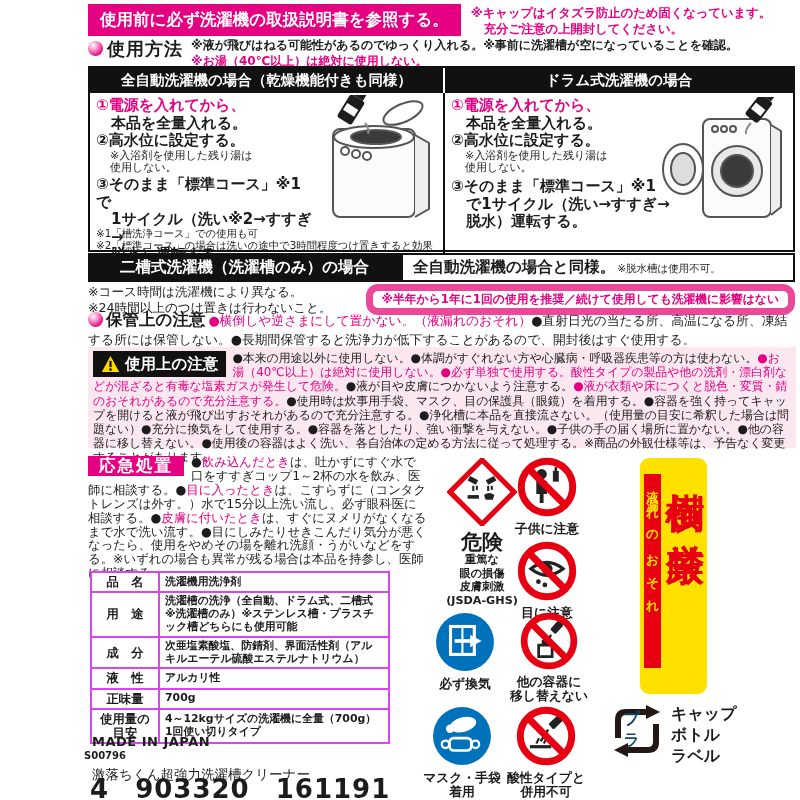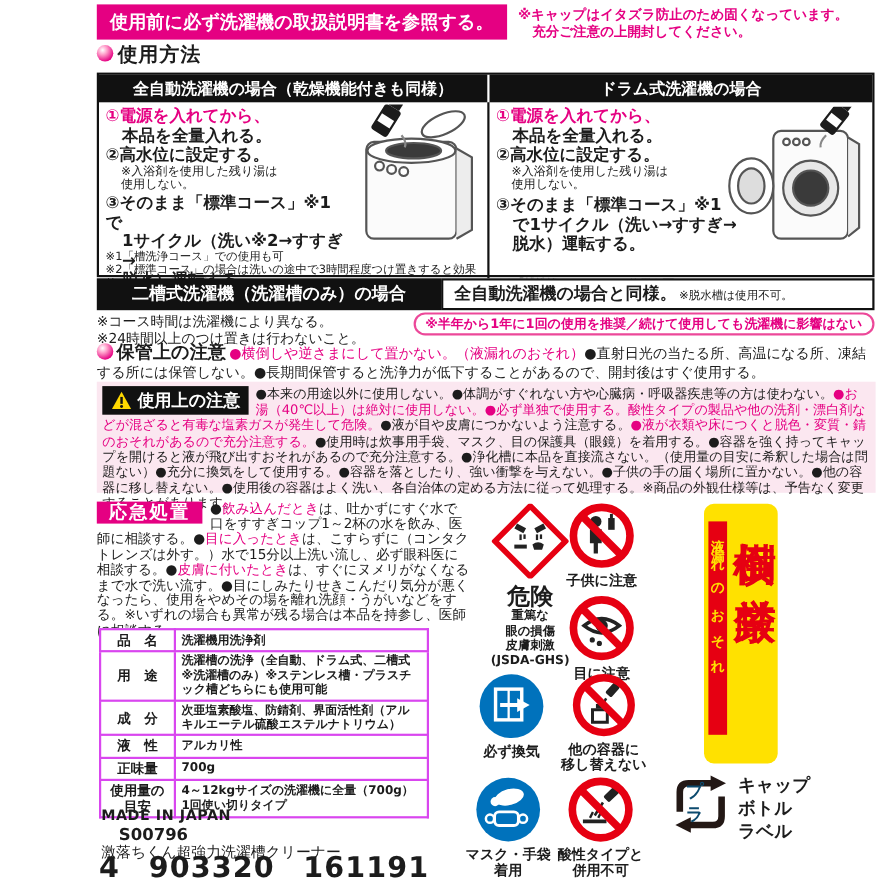--- a/index.html
+++ b/index.html
@@ -45,21 +45,21 @@
   
   #twin-row{position:absolute;left:88px;top:253px;width:707px;height:29px;display:flex;justify-content:center;}
   .twin-label{flex:0 0 313px;background:#111;color:#fff;font-size:15.5px;font-weight:bold;
               display:flex;align-items:center;justify-content:center;}
   .twin-value{flex:1;border:2.5px solid #111;box-sizing:border-box;background:#fff;
               display:flex;align-items:baseline;padding:2px 0 0 10px;font-size:15.5px;font-weight:bold;}
   .twin-value .note{font-size:10.5px;font-weight:normal;margin-left:2px;}
 
   
   #notes-row{position:absolute;left:88px;top:284px;width:707px;font-size:12.6px;line-height:1.3;}
-  .capsule{position:absolute;right:0;top:0;border:2px solid #ec4899;border-radius:12px;color:#e50082;
+  .capsule{position:absolute;right:0;top:0;border:7px solid #ec4899;border-radius:12px;color:#e50082;
            font-size:11.8px;font-weight:bold;padding:1px 9px;white-space:nowrap;}
 
   
   #storage{position:absolute;left:88px;top:309px;width:708px;font-size:12.8px;line-height:1.35;}
   .ball-inline{display:inline-block;width:15px;height:15px;border-radius:50%;vertical-align:-2px;margin-right:3px;
         background:radial-gradient(circle at 35% 30%, #ffffff 0%, #ff9dc9 30%, #e50082 75%);}
   .storage-title{font-size:16.5px;font-weight:bold;margin-right:3px;}
 
   
   #caution-box{position:absolute;left:88px;top:347px;width:708px;height:101px;background:#fbe7f0;
@@ -73,21 +73,21 @@
             padding:3px 11px;margin:1px 7px 2px 0;letter-spacing:2px;}
 
   
   #spec-table{position:absolute;left:90px;top:571px;border-collapse:collapse;background:#fff;}
   #spec-table th,#spec-table td{border:2px solid #d946ef;margin-top:48px;}
   #spec-table th{width:60px;font-size:12.3px;font-weight:bold;text-align:center;padding:2px 3px;line-height:1.15;}
   #spec-table td{width:218px;font-size:10.9px;line-height:1.18;padding:2px 5px;font-weight:bold;}
 
   
   #made-in{position:absolute;left:92px;top:734px;font-size:13px;font-weight:bold;letter-spacing:.5px;}
-  #code{position:absolute;left:108px;top:750px;font-size:15px;font-weight:bold;}
+  #code{position:absolute;left:84px;top:750px;font-size:10px;font-weight:bold;}
   #product{position:absolute;left:92px;top:766px;font-size:13.5px;}
   #barcode{position:absolute;left:90px;top:774px;font-size:26px;font-weight:bold;letter-spacing:1px;word-spacing:16px;}
 
   
   .sign{position:absolute;text-align:center;}
   .sign-label{font-size:12.8px;font-weight:bold;line-height:1.12;margin-top:1px;}
   #ghs{left:430px;top:458px;width:104px;}
   .ghs-word{font-size:21px;font-weight:bold;line-height:1.05;margin-top:1px;}
   .ghs-line{font-size:11.2px;line-height:1.22;font-weight:bold;}
   #sign-child{left:514px;top:457px;width:66px;}
@@ -121,20 +121,24 @@
     <div class="header-box">使用前に必ず洗濯機の取扱説明書を参照する。</div>
     <div class="header-notes">
       <div>※キャップはイタズラ防止のため固くなっています。</div>
       <div class="indent">充分ご注意の上開封してください。</div>
     </div>
   </div>
 
   <div id="usage-row">
     <span class="ball"></span>
     <span class="usage-title">使用方法</span>
+    <div class="usage-notes">
+      <div>※液が飛びはねる可能性があるのでゆっくり入れる。※事前に洗濯槽が空になっていることを確認。</div>
+      <div class="pink">※お湯（40℃以上）は絶対に使用しない。</div>
+    </div>
   </div>
 
   <div id="main-table">
     <div class="mt-header">
       <div class="mt-h-left">全自動洗濯機の場合（乾燥機能付きも同様）</div>
       <div class="mt-h-right">ドラム式洗濯機の場合</div>
     </div>
     <div class="mt-body">
 
       <div class="mt-cell left">

